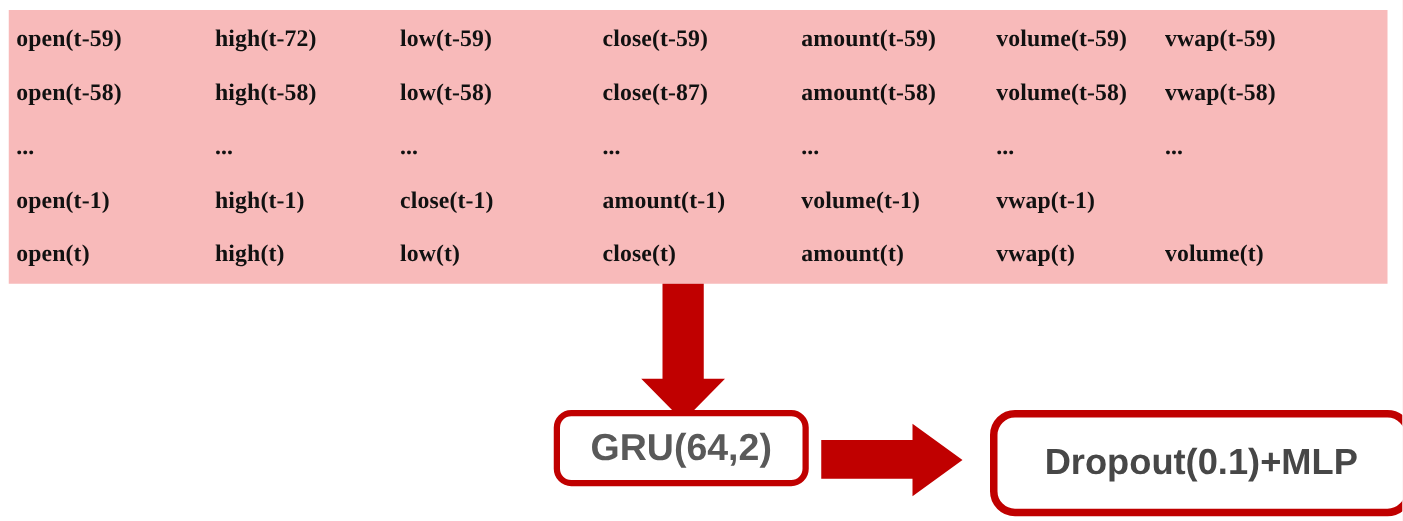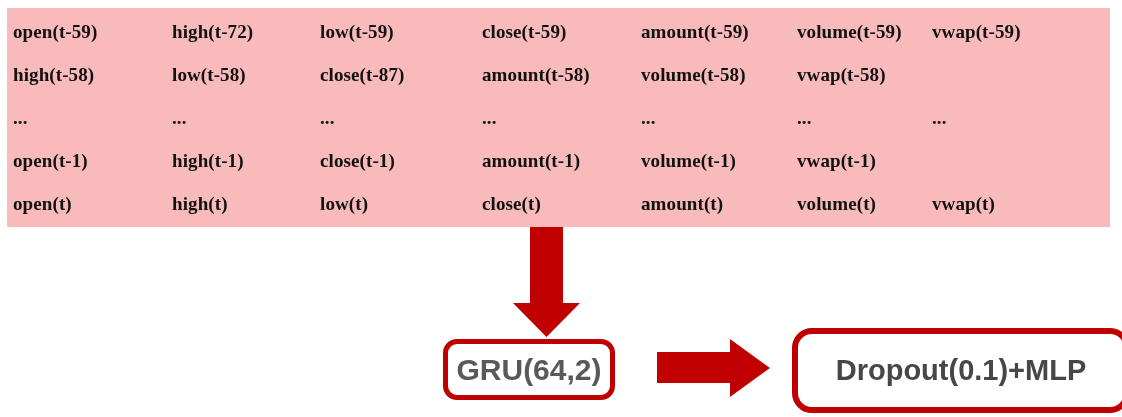--- a/index.html
+++ b/index.html
@@ -67,22 +67,22 @@
     background: #ffffff;
     border-style: solid;
     border-color: var(--node_border_red);
     display: flex;
     align-items: center;
     justify-content: center;
     white-space: nowrap;
   }
   .node-gru {
     left: 443px;
-    top: 339px;
-    width: 172px;
+    top: 328px;
+    width: 204px;
     height: 61px;
     border-width: 5px;
     border-radius: 14px;
     align-items: center;
   }
   .node-gru .node-label {
     font-size: 30px;
     font-weight: 700;
     color: var(--gru_text);
   }
@@ -109,20 +109,21 @@
     <div class="feature-row">
       <span class="feature-cell">open(t-59)</span>
       <span class="feature-cell">high(t-72)</span>
       <span class="feature-cell">low(t-59)</span>
       <span class="feature-cell">close(t-59)</span>
       <span class="feature-cell">amount(t-59)</span>
       <span class="feature-cell">volume(t-59)</span>
       <span class="feature-cell">vwap(t-59)</span>
     </div>
     <div class="feature-row">
+      <span class="feature-cell">open(t-58)</span>
       <span class="feature-cell">high(t-58)</span>
       <span class="feature-cell">low(t-58)</span>
       <span class="feature-cell">close(t-87)</span>
       <span class="feature-cell">amount(t-58)</span>
       <span class="feature-cell">volume(t-58)</span>
       <span class="feature-cell">vwap(t-58)</span>
     </div>
     <div class="feature-row">
       <span class="feature-cell">...</span>
       <span class="feature-cell">...</span>
@@ -139,22 +140,22 @@
       <span class="feature-cell">amount(t-1)</span>
       <span class="feature-cell">volume(t-1)</span>
       <span class="feature-cell">vwap(t-1)</span>
     </div>
     <div class="feature-row">
       <span class="feature-cell">open(t)</span>
       <span class="feature-cell">high(t)</span>
       <span class="feature-cell">low(t)</span>
       <span class="feature-cell">close(t)</span>
       <span class="feature-cell">amount(t)</span>
+      <span class="feature-cell">vwap(t)</span>
       <span class="feature-cell">volume(t)</span>
-      <span class="feature-cell">vwap(t)</span>
     </div>
   </div>
 
   <svg class="arrows-svg" viewBox="0 0 1122 417" xmlns="http://www.w3.org/2000/svg">
     <polygon fill="currentColor" points="530,227 563,227 563,303 580,303 546.5,337 513,303 530,303"></polygon>
     <polygon fill="currentColor" points="657,352 730,352 730,339 770,368 730,397 730,383 657,383"></polygon>
   </svg>
 
   <div class="node node-gru">
     <span class="node-label">GRU(64,2)</span>

